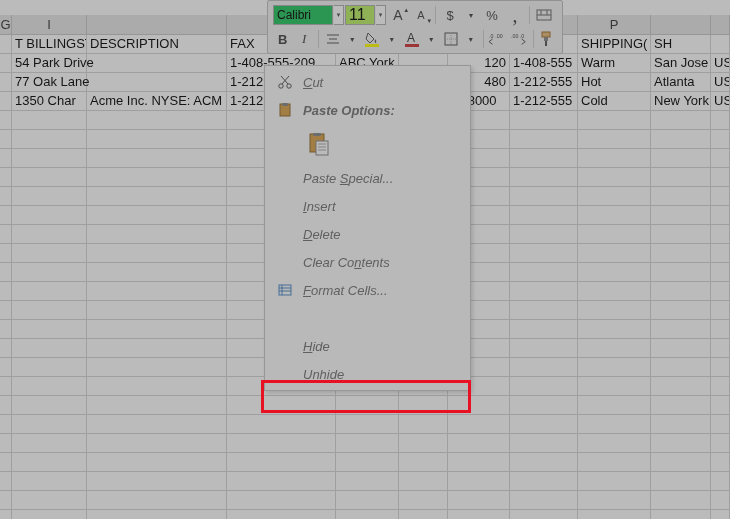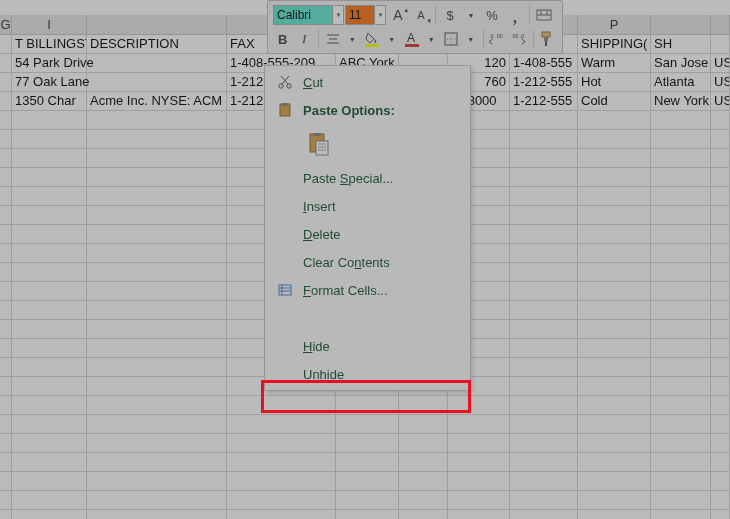--- a/index.html
+++ b/index.html
@@ -2,22 +2,22 @@
 <html><head>
 <meta charset="utf-8">
 <style>
 * { box-sizing: border-box; margin: 0; padding: 0; }
 body { font-family: "Segoe UI", Tahoma, sans-serif; font-size: 13px; background: #fff; width: 730px; height: 519px; overflow: hidden; position: relative; }
 
 
 .mini-toolbar { position: absolute; left: 267px; top: 0; width: 296px; background: #f3f3f3; border: 1px solid #c0c0c0; border-radius: 2px; padding: 3px 5px; display: flex; flex-direction: column; gap: 2px; z-index: 10; }
 .mt-row { display: flex; align-items: center; gap: 2px; }
 .mt-row1 { gap: 1px; }
-.mt-font { width: 60px; height: 20px; border: 1px solid #b0b0b0; background: #5eead4; font-size: 12px; padding: 0 3px; display: flex; align-items: center; }
-.mt-size { width: 30px; height: 20px; border: 1px solid #b0b0b0; background: #f97316; font-size: 12px; padding: 0 3px; display: flex; align-items: center; }
+.mt-font { width: 60px; height: 20px; border: 1px solid #b0b0b0; background: #22c55e; font-size: 12px; padding: 0 3px; display: flex; align-items: center; }
+.mt-size { width: 30px; height: 20px; border: 1px solid #b0b0b0; background: #bef264; font-size: 16px; padding: 0 3px; display: flex; align-items: center; }
 .dd { width: 10px; height: 20px; display: flex; align-items: center; justify-content: center; border: 1px solid #b0b0b0; border-left: none; background: #fff; color: #555; font-size: 7px; }
 .tbtn { width: 22px; height: 22px; display: flex; align-items: center; justify-content: center; color: #444; cursor: pointer; font-size: 13px; }
 .tbtn.small { width: 18px; }
 .tbtn svg { width: 16px; height: 16px; }
 .sep { width: 1px; height: 18px; background: #d0d0d0; margin: 0 2px; }
 
 
 .grid { position: absolute; left: 0; top: 15px; width: 730px; }
 .col-headers { display: flex; }
 .ch { height: 20px; background: #e6e6e6; border-right: 1px solid #c6c6c6; border-bottom: 1px solid #c6c6c6; display: flex; align-items: center; justify-content: center; color: #333; font-size: 13px; }
@@ -33,21 +33,21 @@
 .c-INDS { width: 63px; }
 .c-INDL { width: 49px; }
 .c-M { width: 62px; }
 .c-O { width: 68px; }
 .c-P { width: 73px; }
 .c-Q { width: 60px; }
 .c-R { width: 19px; }
 
 
 .context-menu { position: absolute; left: 264px; top: 65px; width: 207px; background: #fcfcfc; border: 1px solid #c8c8c8; box-shadow: 2px 2px 4px rgba(0,0,0,0.15); z-index: 9; padding: 2px 0; }
-.cm-item { display: flex; align-items: center; height: 28px; padding: 0 8px; cursor: pointer; font-size: 13px; color: #14532d; }
+.cm-item { display: flex; align-items: center; height: 28px; padding: 0 8px; cursor: pointer; font-size: 13px; color: #737373; font-style: italic; }
 .cm-icon { width: 24px; height: 20px; display: flex; align-items: center; justify-content: center; margin-right: 6px; }
 .cm-icon svg { width: 16px; height: 16px; }
 .cm-label { flex: 1; }
 .cm-paste-icons { padding-left: 38px; height: 40px; display: flex; align-items: center; }
 .paste-opt { width: 32px; height: 32px; border: 1px solid transparent; display: flex; align-items: center; justify-content: center; }
 .cm-item.bold .cm-label { font-weight: bold; }
 .cm-highlight { position: absolute; border: 3px solid #e81123; pointer-events: none; }
 .underln { text-decoration: underline; text-decoration-thickness: 1px; }
 
 
@@ -192,21 +192,21 @@
         <div class="cell c-Q">San Jose</div>
         <div class="cell c-R">US</div>
       </div>
       <div class="row">
         <div class="cell c-G"></div>
         <div class="cell c-I" style="overflow:visible;">77 Oak Lane</div>
         <div class="cell c-DESC"></div>
         <div class="cell c-FAX">1-212</div>
         <div class="cell c-INDS"></div>
         <div class="cell c-INDL"></div>
-        <div class="cell c-M" style="text-align:right;">760</div>
+        <div class="cell c-M" style="text-align:right;">480</div>
         <div class="cell c-O">1-212-555</div>
         <div class="cell c-P">Hot</div>
         <div class="cell c-Q">Atlanta</div>
         <div class="cell c-R">US</div>
       </div>
       <div class="row">
         <div class="cell c-G"></div>
         <div class="cell c-I" style="overflow:visible;">1350 Char</div>
         <div class="cell c-DESC">Acme Inc. NYSE: ACM</div>
         <div class="cell c-FAX">1-212</div>

